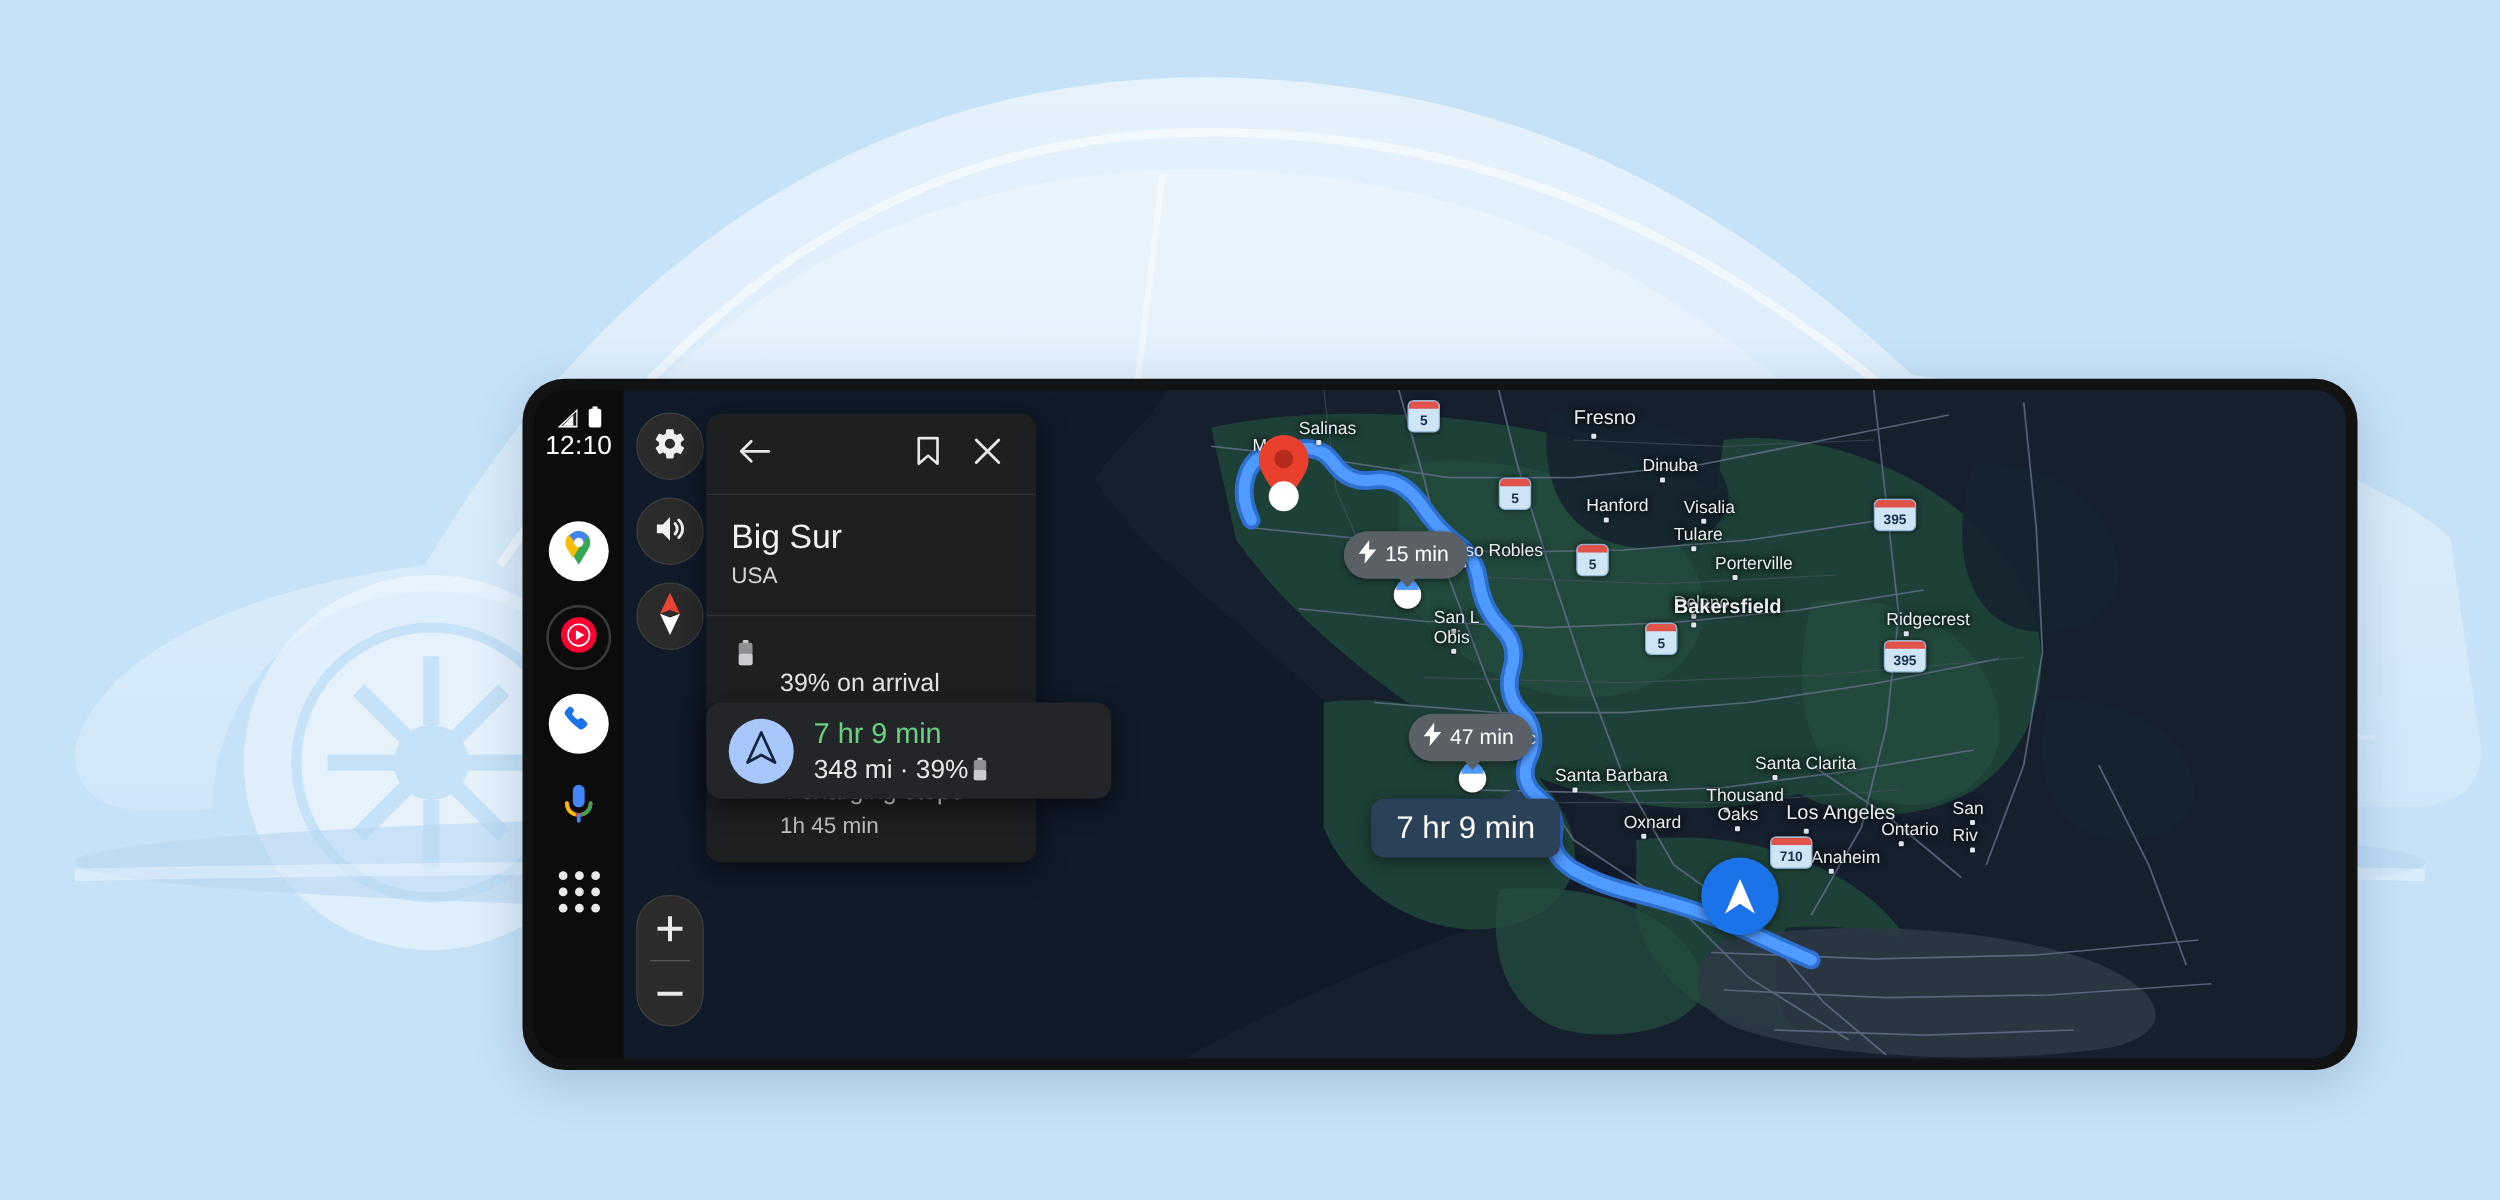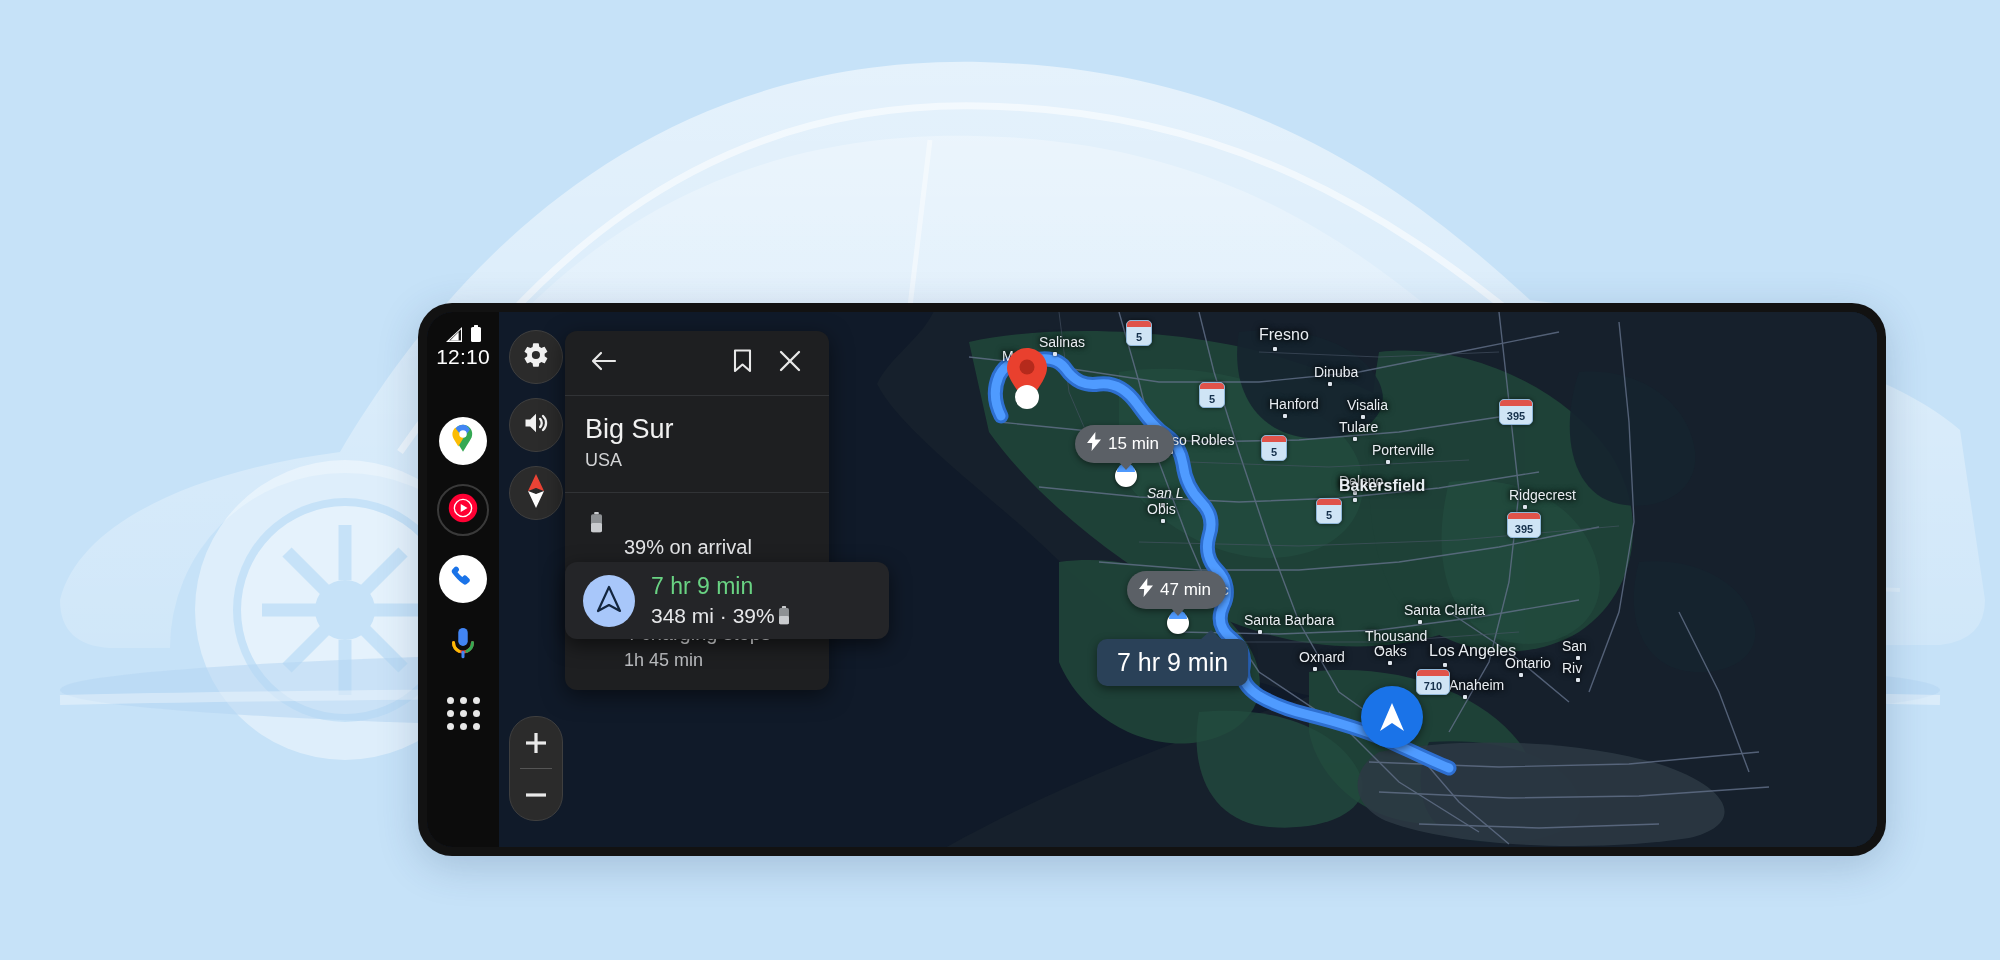--- a/index.html
+++ b/index.html
@@ -361,21 +361,21 @@
             <div class="mlabel" style="left: 848px; top: 85px;">Visalia</div>
             <div class="citydot" style="left: 862px; top: 103px;"></div>
             <div class="mlabel" style="left: 840px; top: 107px;">Tulare</div>
             <div class="citydot" style="left: 854px; top: 125px;"></div>
             <div class="mlabel" style="left: 873px; top: 130px;">Porterville</div>
             <div class="citydot" style="left: 887px; top: 148px;"></div>
             <div class="mlabel" style="left: 840px; top: 161px;">Delano</div>
             <div class="citydot" style="left: 854px; top: 179px;"></div>
             <div class="mlabel" style="left: 656px; top: 120px;">Paso Robles</div>
             <div class="citydot" style="left: 670px; top: 138px;"></div>
-            <div class="mlabel" style="left: 648px; top: 173px; font-style: italic;">San L</div>
+            <div class="mlabel" style="left: 648px; top: 173px;">San L</div>
             <div class="citydot" style="left: 662px; top: 191px;"></div>
             <div class="mlabel" style="left: 648px; top: 189px;">Obis</div>
             <div class="citydot" style="left: 662px; top: 207px;"></div>
             <div class="mlabel big" style="left: 840px; top: 165px; font-weight: bold;">Bakersfield</div>
             <div class="citydot" style="left: 854px; top: 186px;"></div>
             <div class="mlabel" style="left: 1010px; top: 175px;">Ridgecrest</div>
             <div class="citydot" style="left: 1024px; top: 193px;"></div>
             <div class="mlabel" style="left: 680px; top: 270px;">Lompoc</div>
             <div class="citydot" style="left: 694px; top: 288px;"></div>
             <div class="mlabel" style="left: 745px; top: 300px;">Santa Barbara</div>

